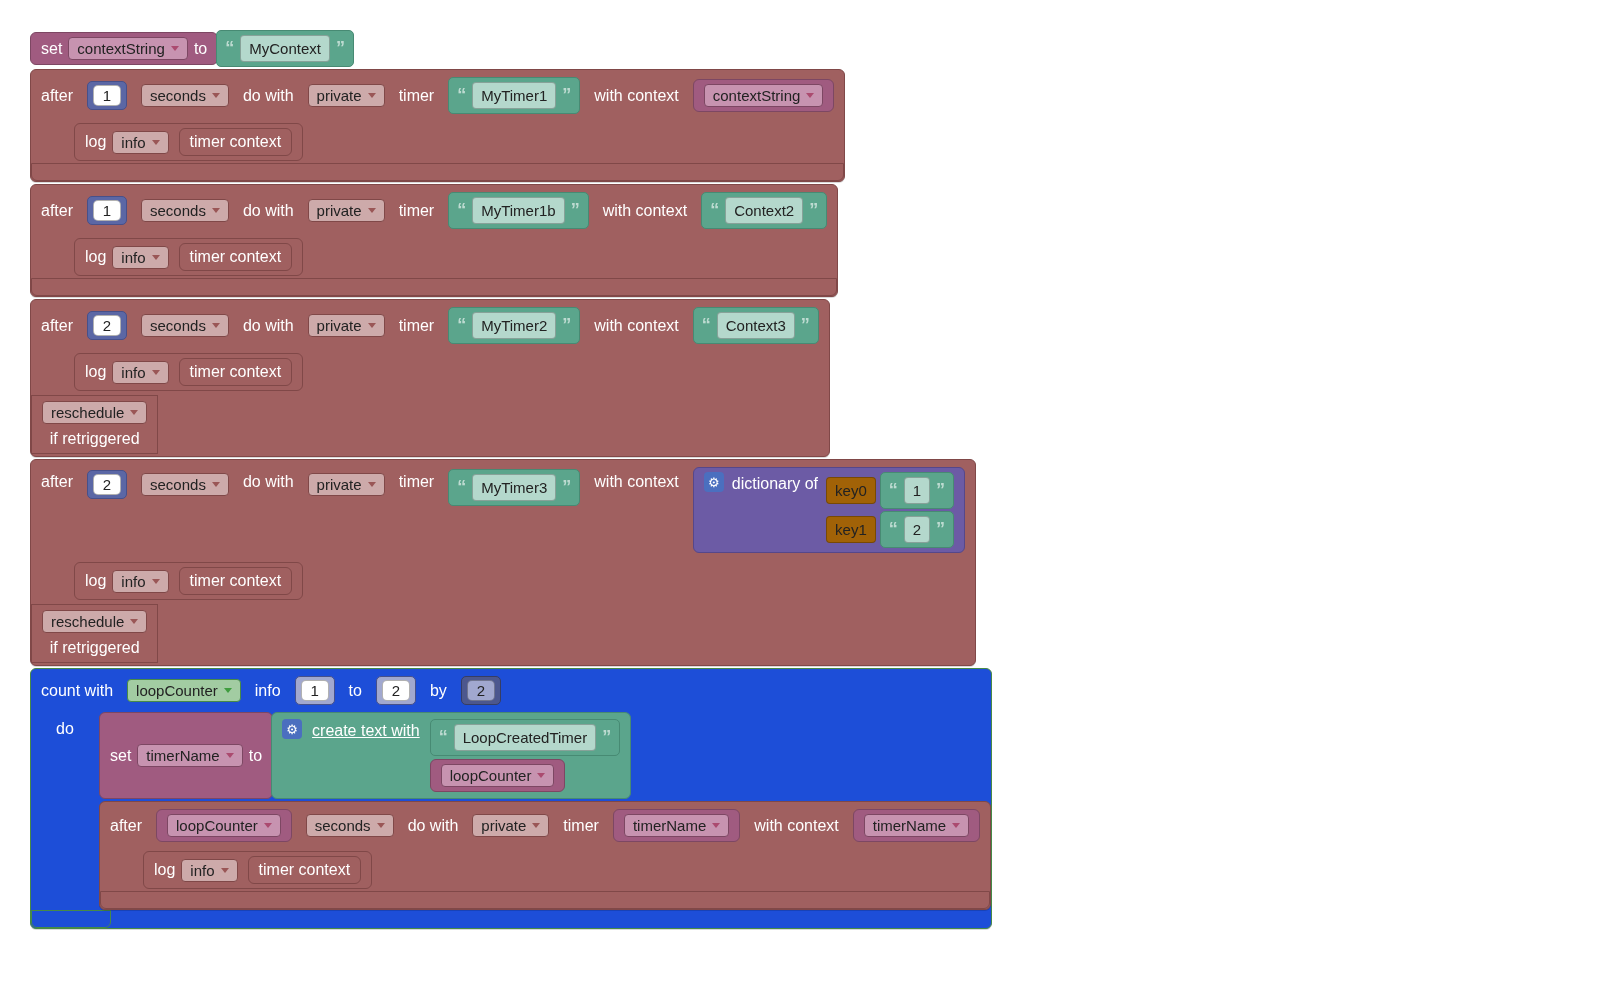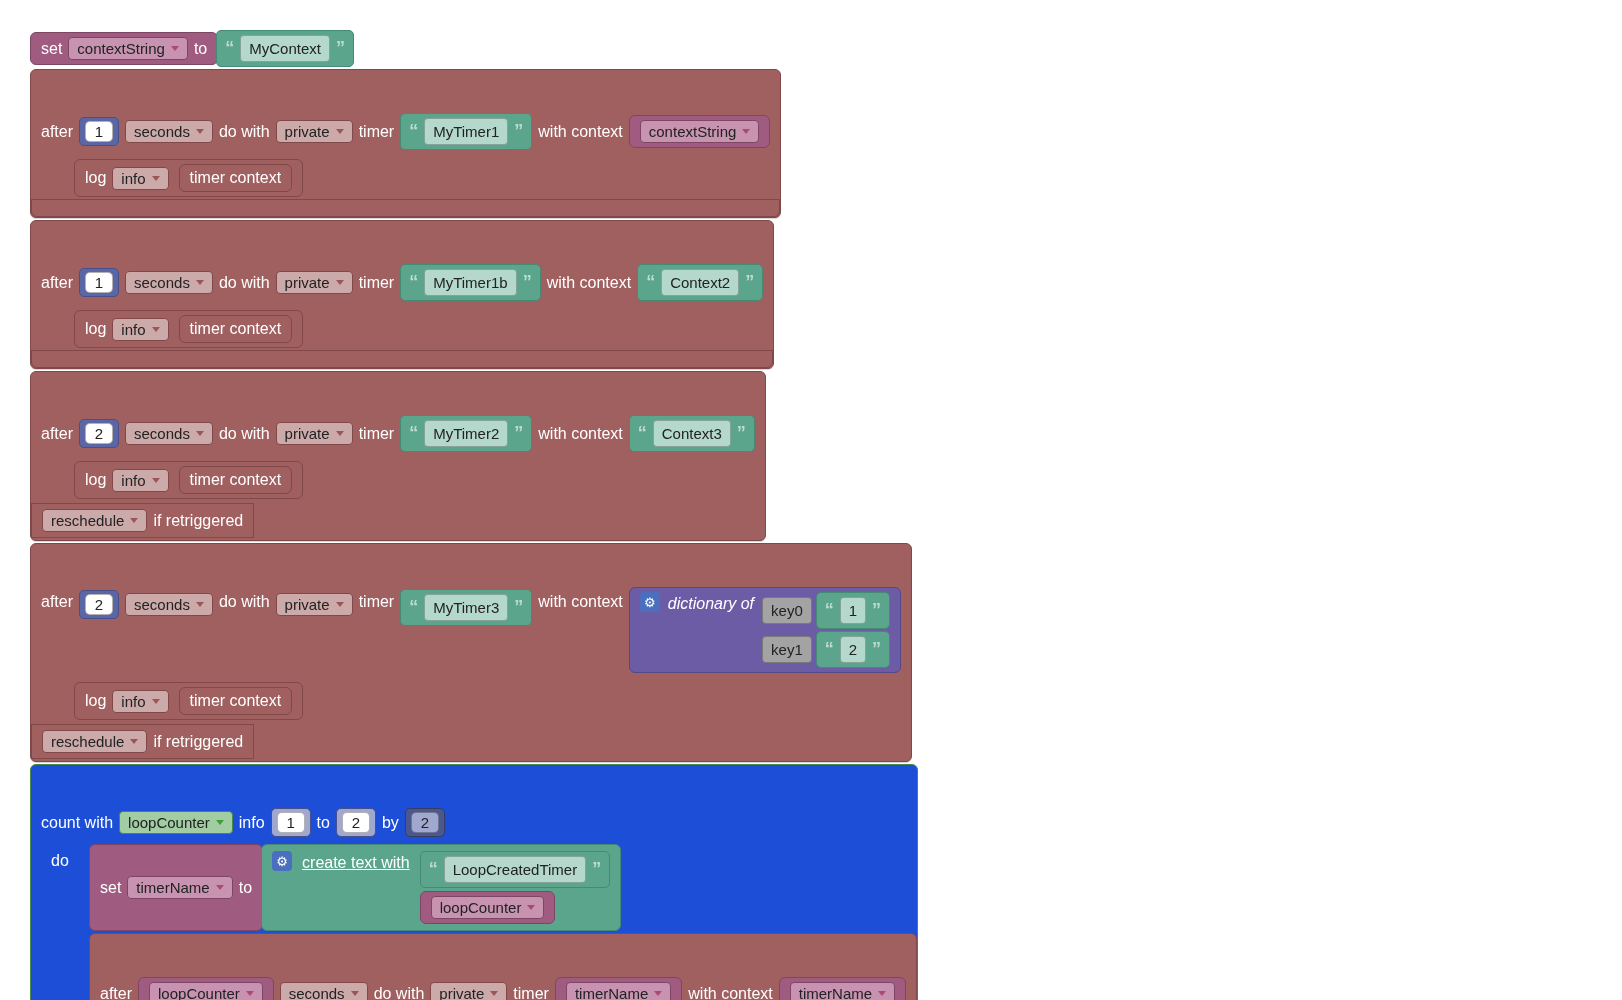--- a/index.html
+++ b/index.html
@@ -85,43 +85,42 @@
 
   .textpill {
     background: #fff;
     border: 1px solid rgba(0,0,0,0.25);
     border-radius: 4px;
     padding: 4px 8px;
     color: #222;
     font-size: 15px;
   }
   .textpill-green { background:#b4d8cc; }
-  .textpill-violet { background:#a3a3a3; color:#222;}
+  .textpill-violet { background:#a16207; color:#222;}
 
   .gear {
     display: inline-flex;
     align-items: center;
     justify-content: center;
     width: 20px; height: 20px;
     border-radius: 4px;
     background: #4b6fbf;
     color: #fff;
     font-size: 13px;
   }
 
   
   .stmt {
     border-radius: 6px;
     margin-top: 2px;
   }
   .stmt-head {
-    display:flex; align-items:center; gap:6px;
+    display:flex; align-items:center; gap:14px;
     padding: 7px 10px;
     flex-wrap:wrap;
-    margin-top:36px;
   }
   .stmt-body {
     margin-left: 43px;
     padding: 0px 0 0px 0;
   }
   .stmt-foot {
     height: 18px;
     border-radius: 0 0 6px 6px;
   }
   .shadow { box-shadow: 0 1px 0 rgba(0,0,0,0.15); }
@@ -129,20 +128,21 @@
   .inner {
     margin: 2px 0;
   }
   .reschedule {
     margin-top: 2px;
     margin-bottom: 2px;
     display: inline-flex;
     align-items: center;
     gap: 6px;
     padding: 5px 10px;
+    flex-direction: column;
   }
   .slim { padding-top:4px; padding-bottom:4px;}
 
   .stack { display:flex; flex-direction:column; align-items:flex-start; }
 
   .dict-table {
     display:grid;
     grid-template-columns: auto auto;
     gap:2px 4px;
     align-items:center;
@@ -291,21 +291,21 @@
       <span class="txt-white" style="padding-top:6px;">timer</span>
       <div class="string-block c-green" style="margin-top:2px;">
         <span class="quote">“</span>
         <span class="textpill textpill-green">MyTimer3</span>
         <span class="quote">”</span>
       </div>
       <span class="txt-white" style="padding-top:6px;">with context</span>
 
       <div class="block c-violet slim" style="display:flex;gap:8px;align-items:flex-start;">
         <span class="gear">⚙</span>
-        <span class="txt-white" style="padding-top:3px;font-style:italic;">dictionary of</span>
+        <span class="txt-white" style="padding-top:3px;">dictionary of</span>
         <div class="dict-table">
           <div class="dict-row">
             <span class="textpill textpill-violet">key0</span>
             <div class="string-block c-green slim">
               <span class="quote">“</span>
               <span class="textpill textpill-green">1</span>
               <span class="quote">”</span>
             </div>
           </div>
           <div class="dict-row">
@@ -345,21 +345,21 @@
       <span class="txt-white">to</span>
       <span class="num-wrap c-field-indigo">
         <span class="num-input">2</span>
       </span>
       <span class="txt-white">by</span>
       <span class="num-wrap c-field-indigo-dark">
         <span class="num-input" style="background:#a1a8cf;">2</span>
       </span>
     </div>
     <div style="display:flex;">
-      <div style="width:58px; display:flex; align-items:flex-start; justify-content:center; padding-top:8px;text-align:right;">
+      <div style="width:68px; display:flex; align-items:flex-start; justify-content:center; padding-top:8px;text-align:right;">
         <span class="txt-white">do</span>
       </div>
       <div style="flex:0 0 auto;">
 
         <div class="row" style="align-items:stretch;">
           <div class="block c-purple row" style="align-items:center;">
             <span class="txt-white">set</span>
             <span class="dropdown c-field-purple">timerName</span>
             <span class="txt-white">to</span>
           </div>

